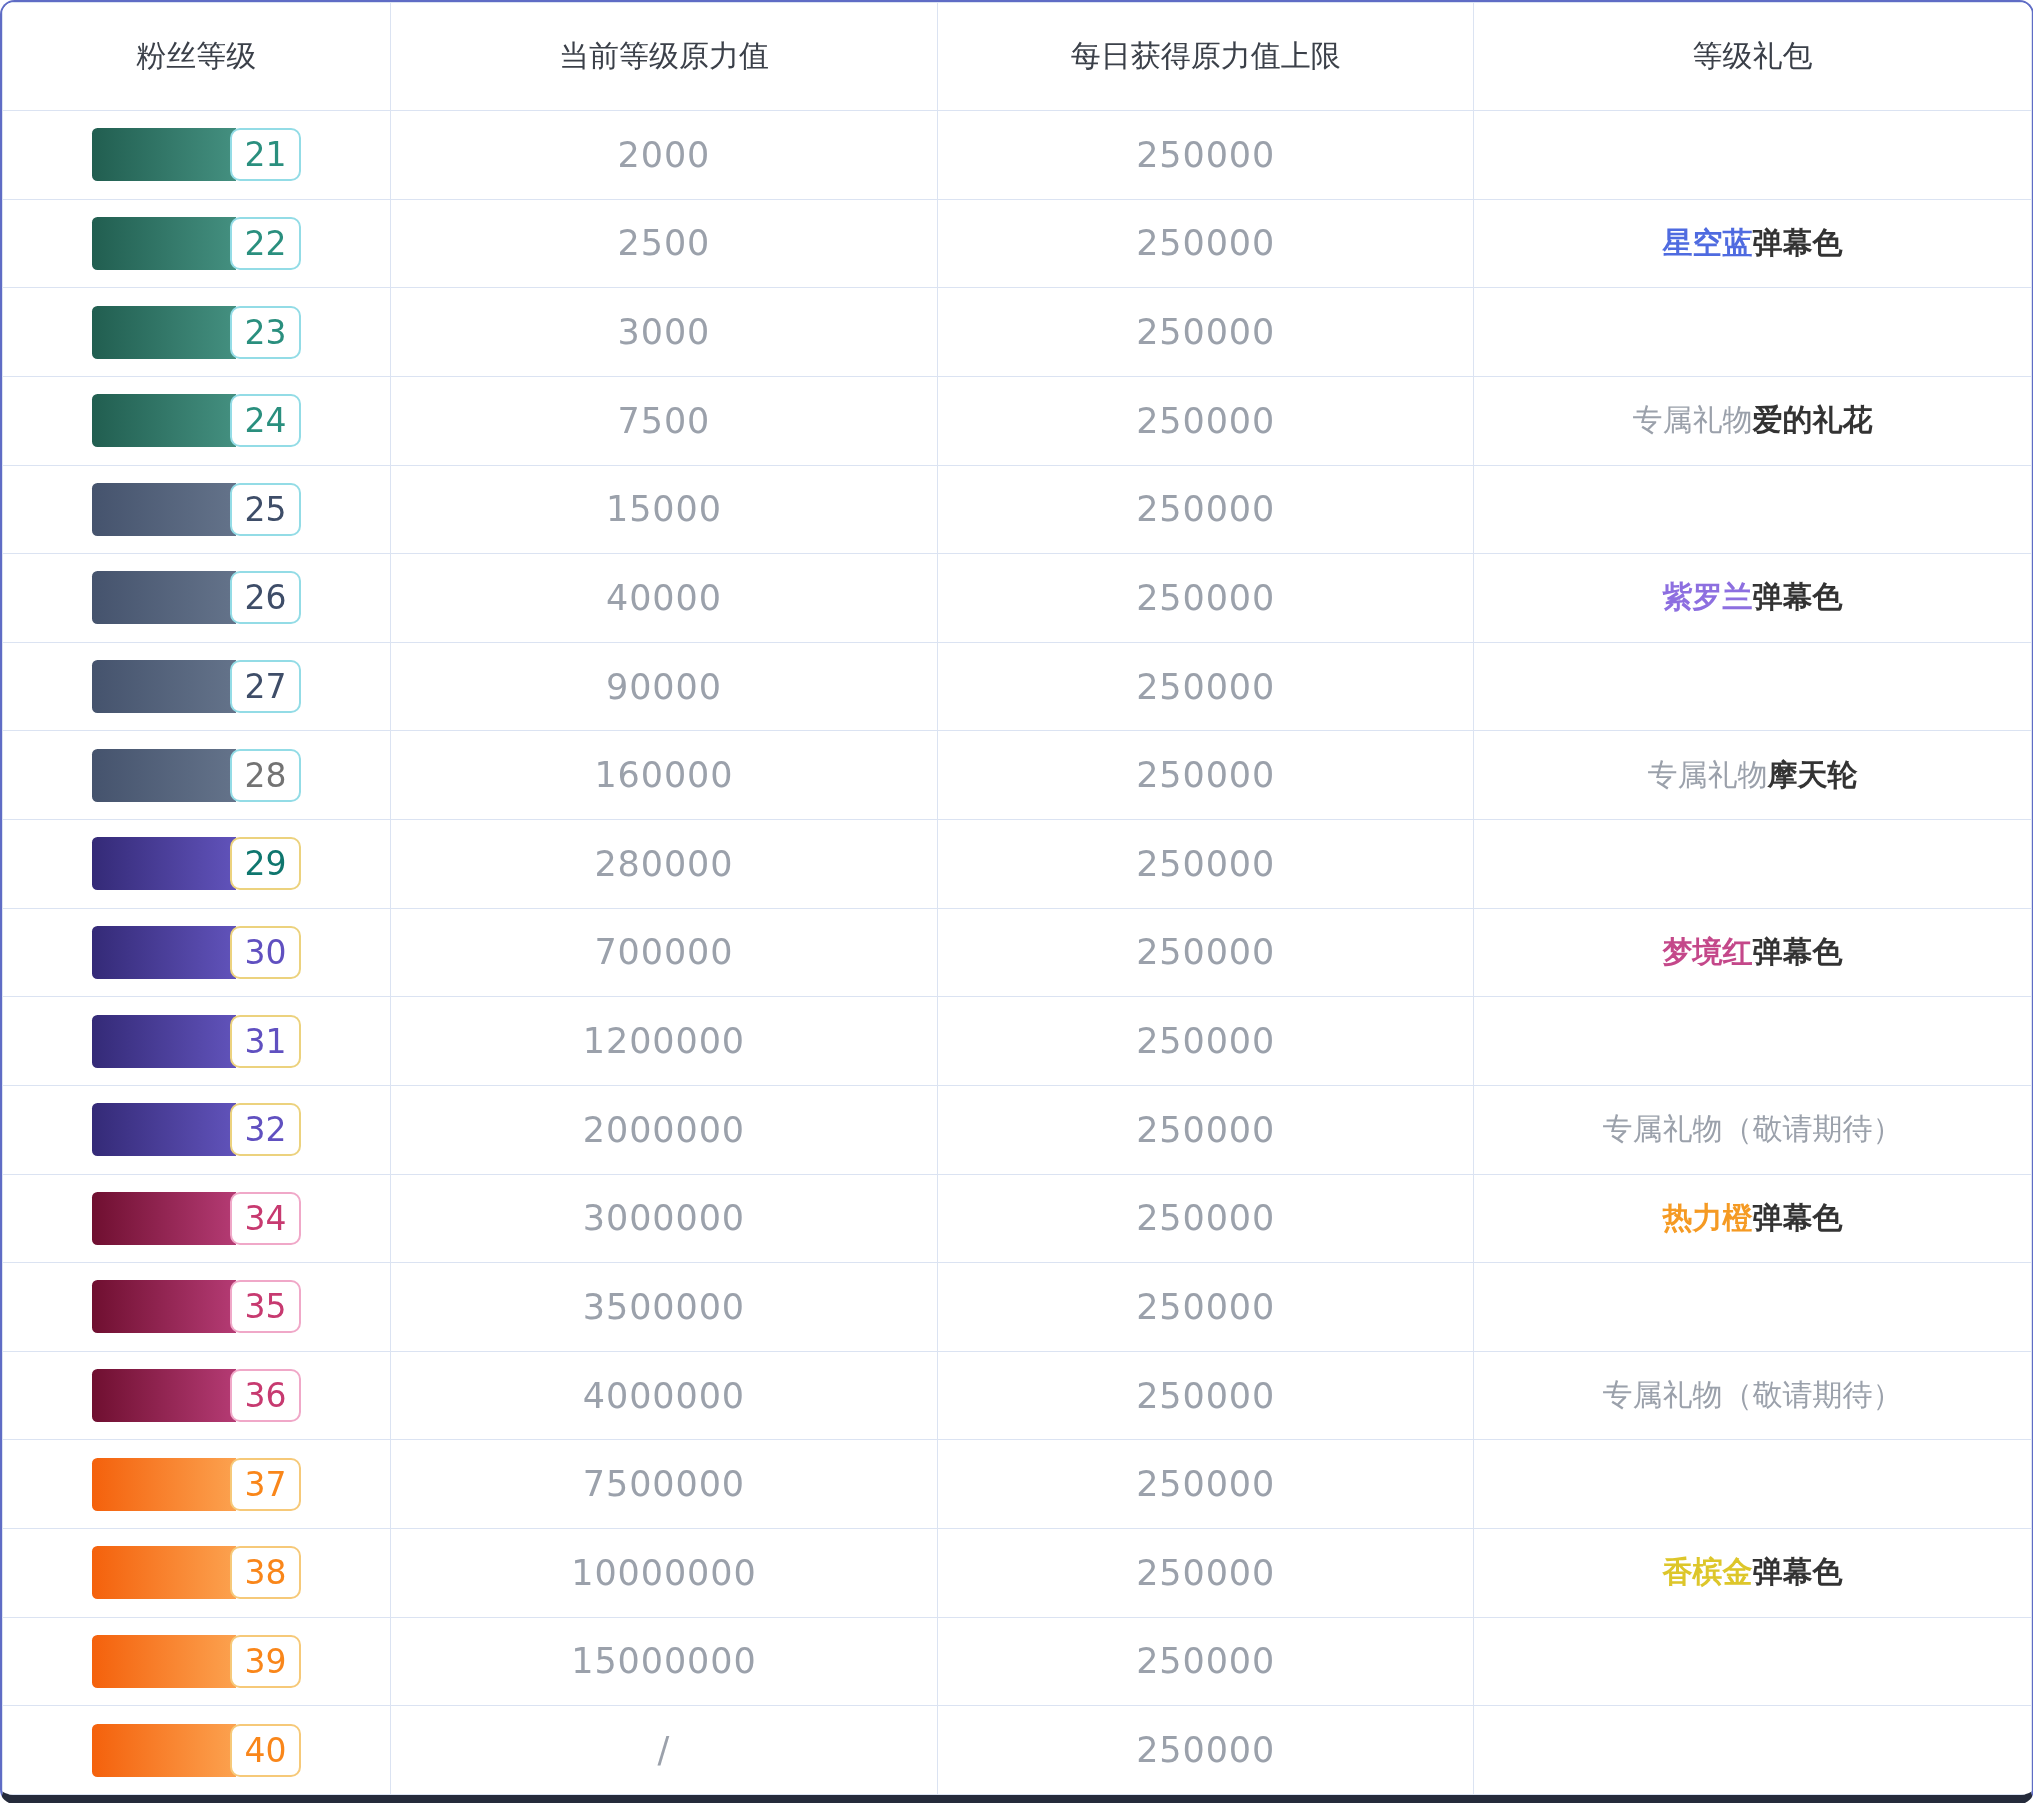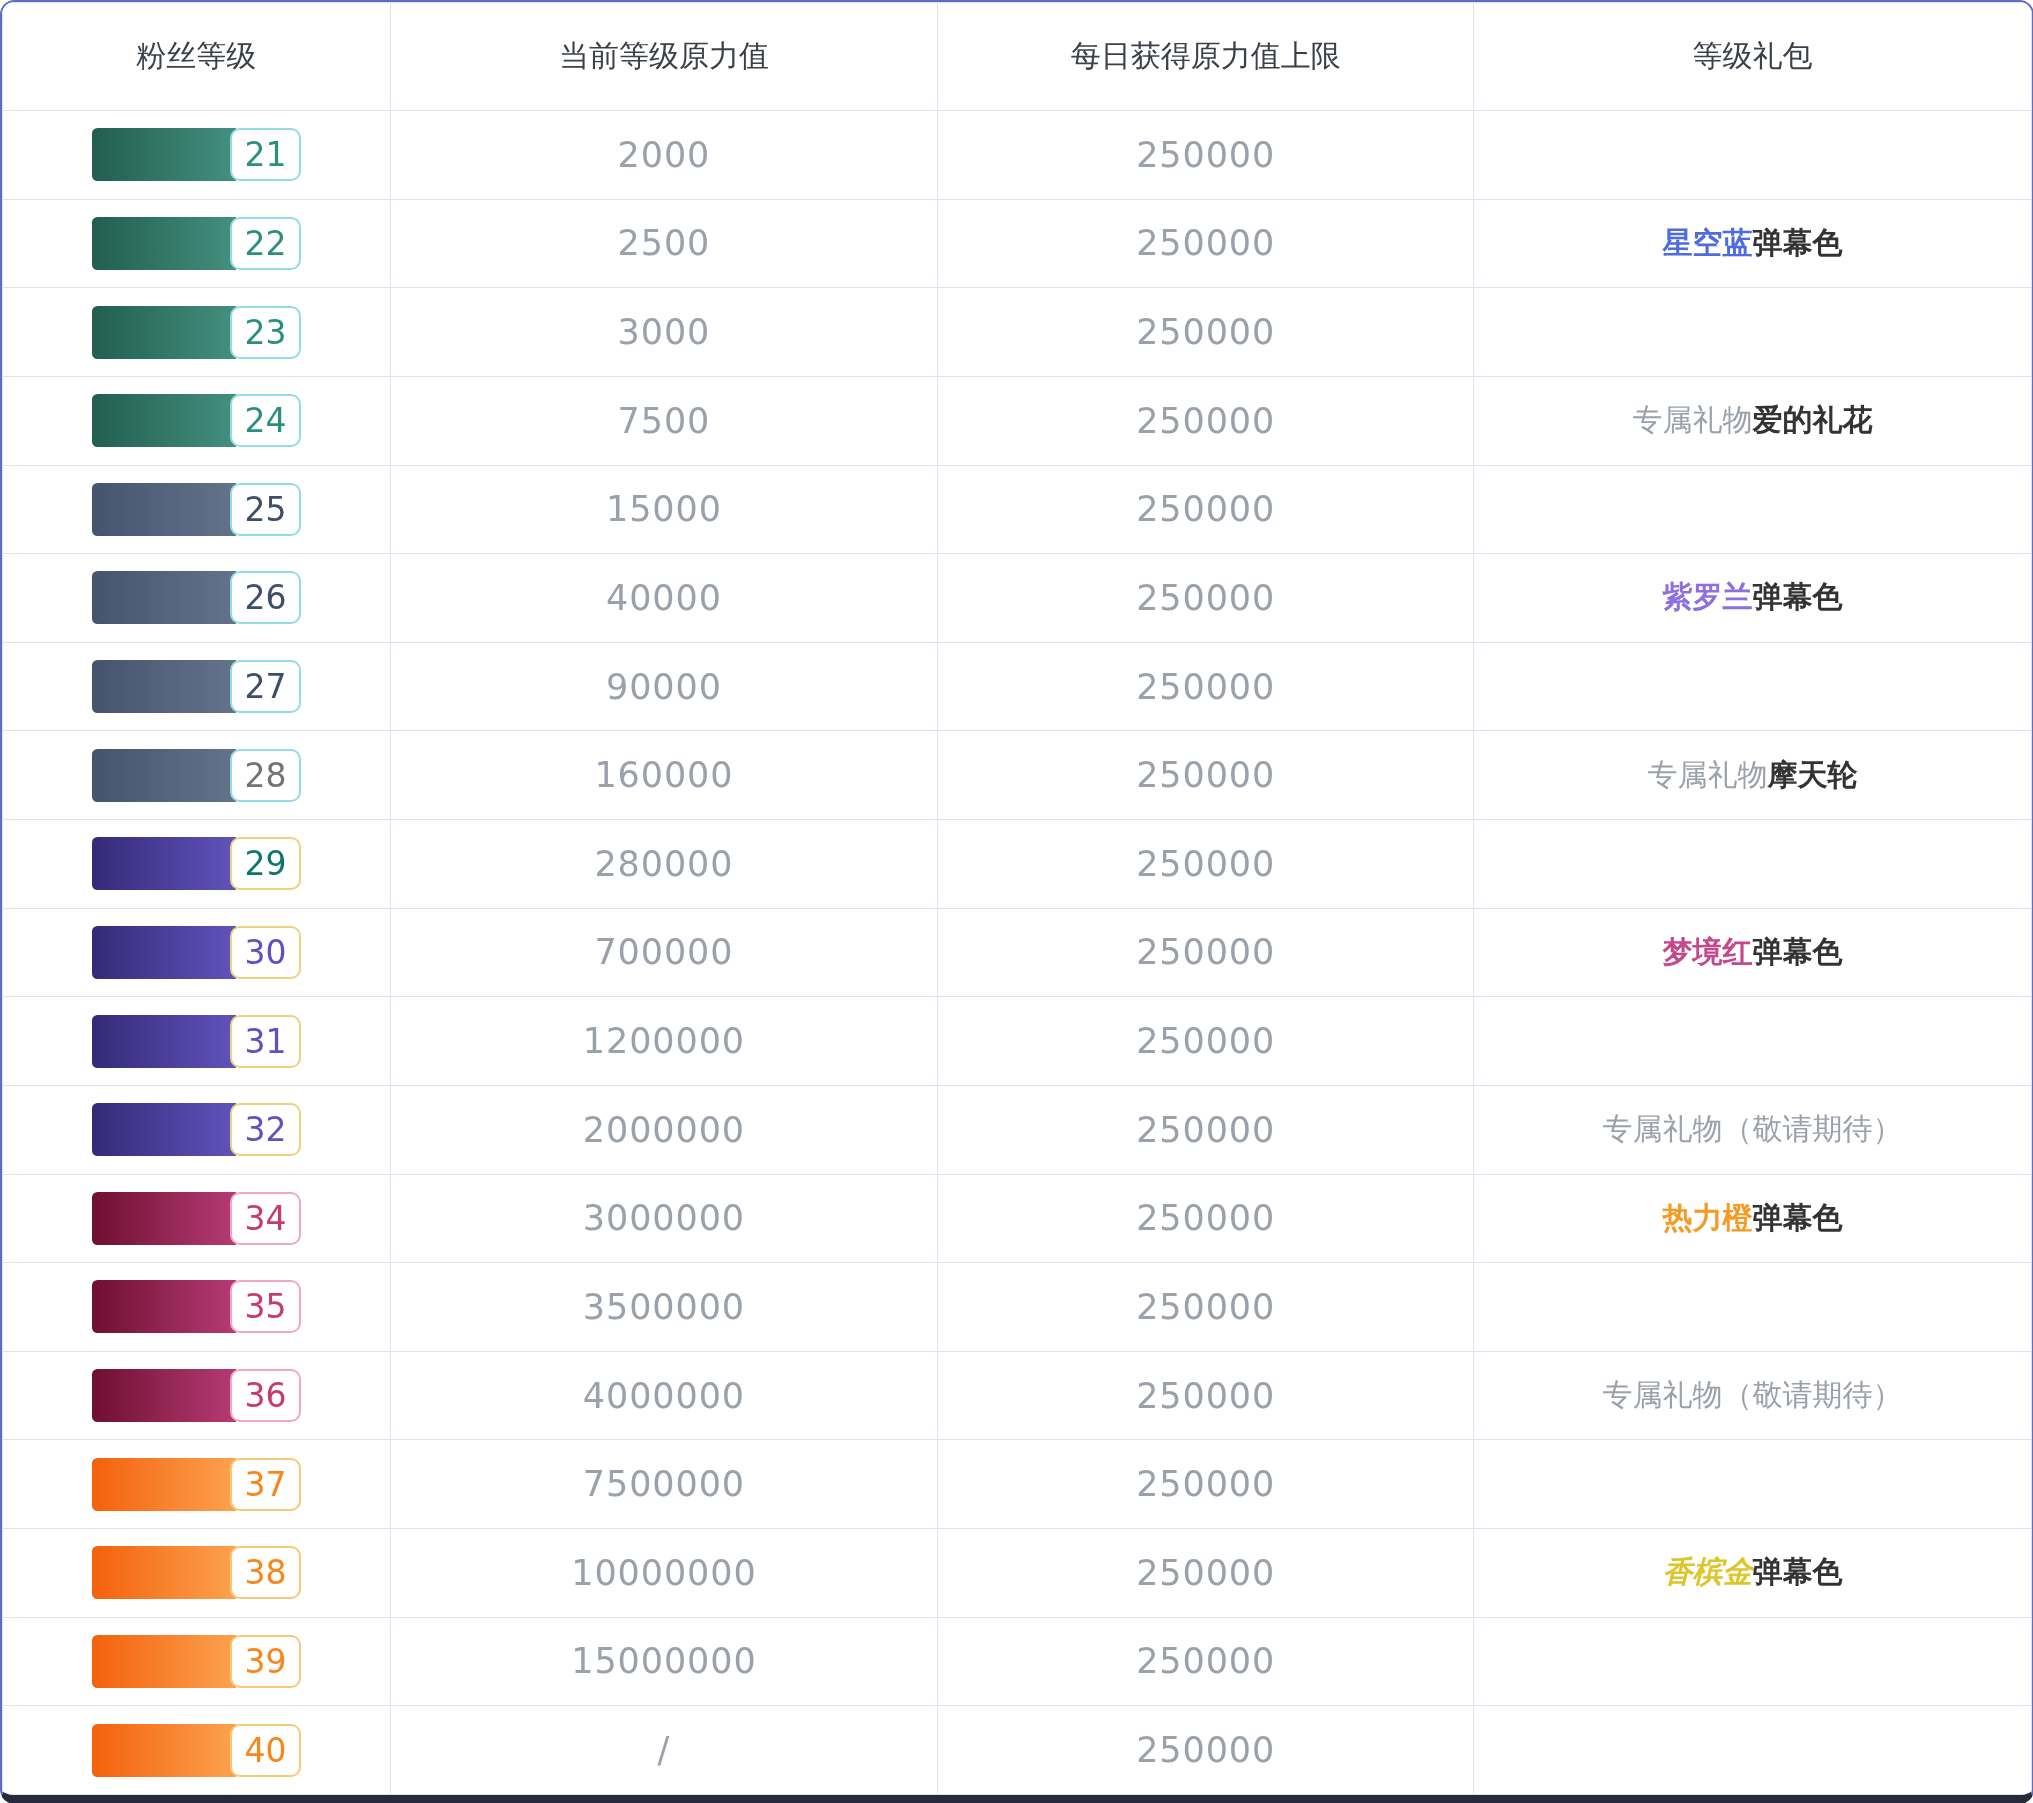--- a/index.html
+++ b/index.html
@@ -238,21 +238,21 @@
           <td class="num-cell">250000</td>
           <td class="gift-cell"></td>
         </tr>
         <tr>
           <td class="level-cell"><div class="badge">
               <span class="badge-bar" style="background: linear-gradient(90deg, rgb(244, 97, 12), rgb(252, 162, 79));"></span>
               <span class="badge-num" style="border-color: rgb(246, 201, 121); color: rgb(249, 134, 26);">38</span>
             </div></td>
           <td class="num-cell">10000000</td>
           <td class="num-cell">250000</td>
-          <td class="gift-cell"><span class="gift-gold" style="color: rgb(221, 198, 42); font-style: italic;">香槟金</span><span class="gift-dark" style="color: rgb(51, 51, 51);">弹幕色</span></td>
+          <td class="gift-cell"><span class="gift-gold" style="color: rgb(221, 198, 42);">香槟金</span><span class="gift-dark" style="color: rgb(51, 51, 51);">弹幕色</span></td>
         </tr>
         <tr>
           <td class="level-cell"><div class="badge">
               <span class="badge-bar" style="background: linear-gradient(90deg, rgb(244, 97, 12), rgb(252, 162, 79));"></span>
               <span class="badge-num" style="border-color: rgb(246, 201, 121); color: rgb(249, 134, 26);">39</span>
             </div></td>
           <td class="num-cell">15000000</td>
           <td class="num-cell">250000</td>
           <td class="gift-cell"></td>
         </tr>

